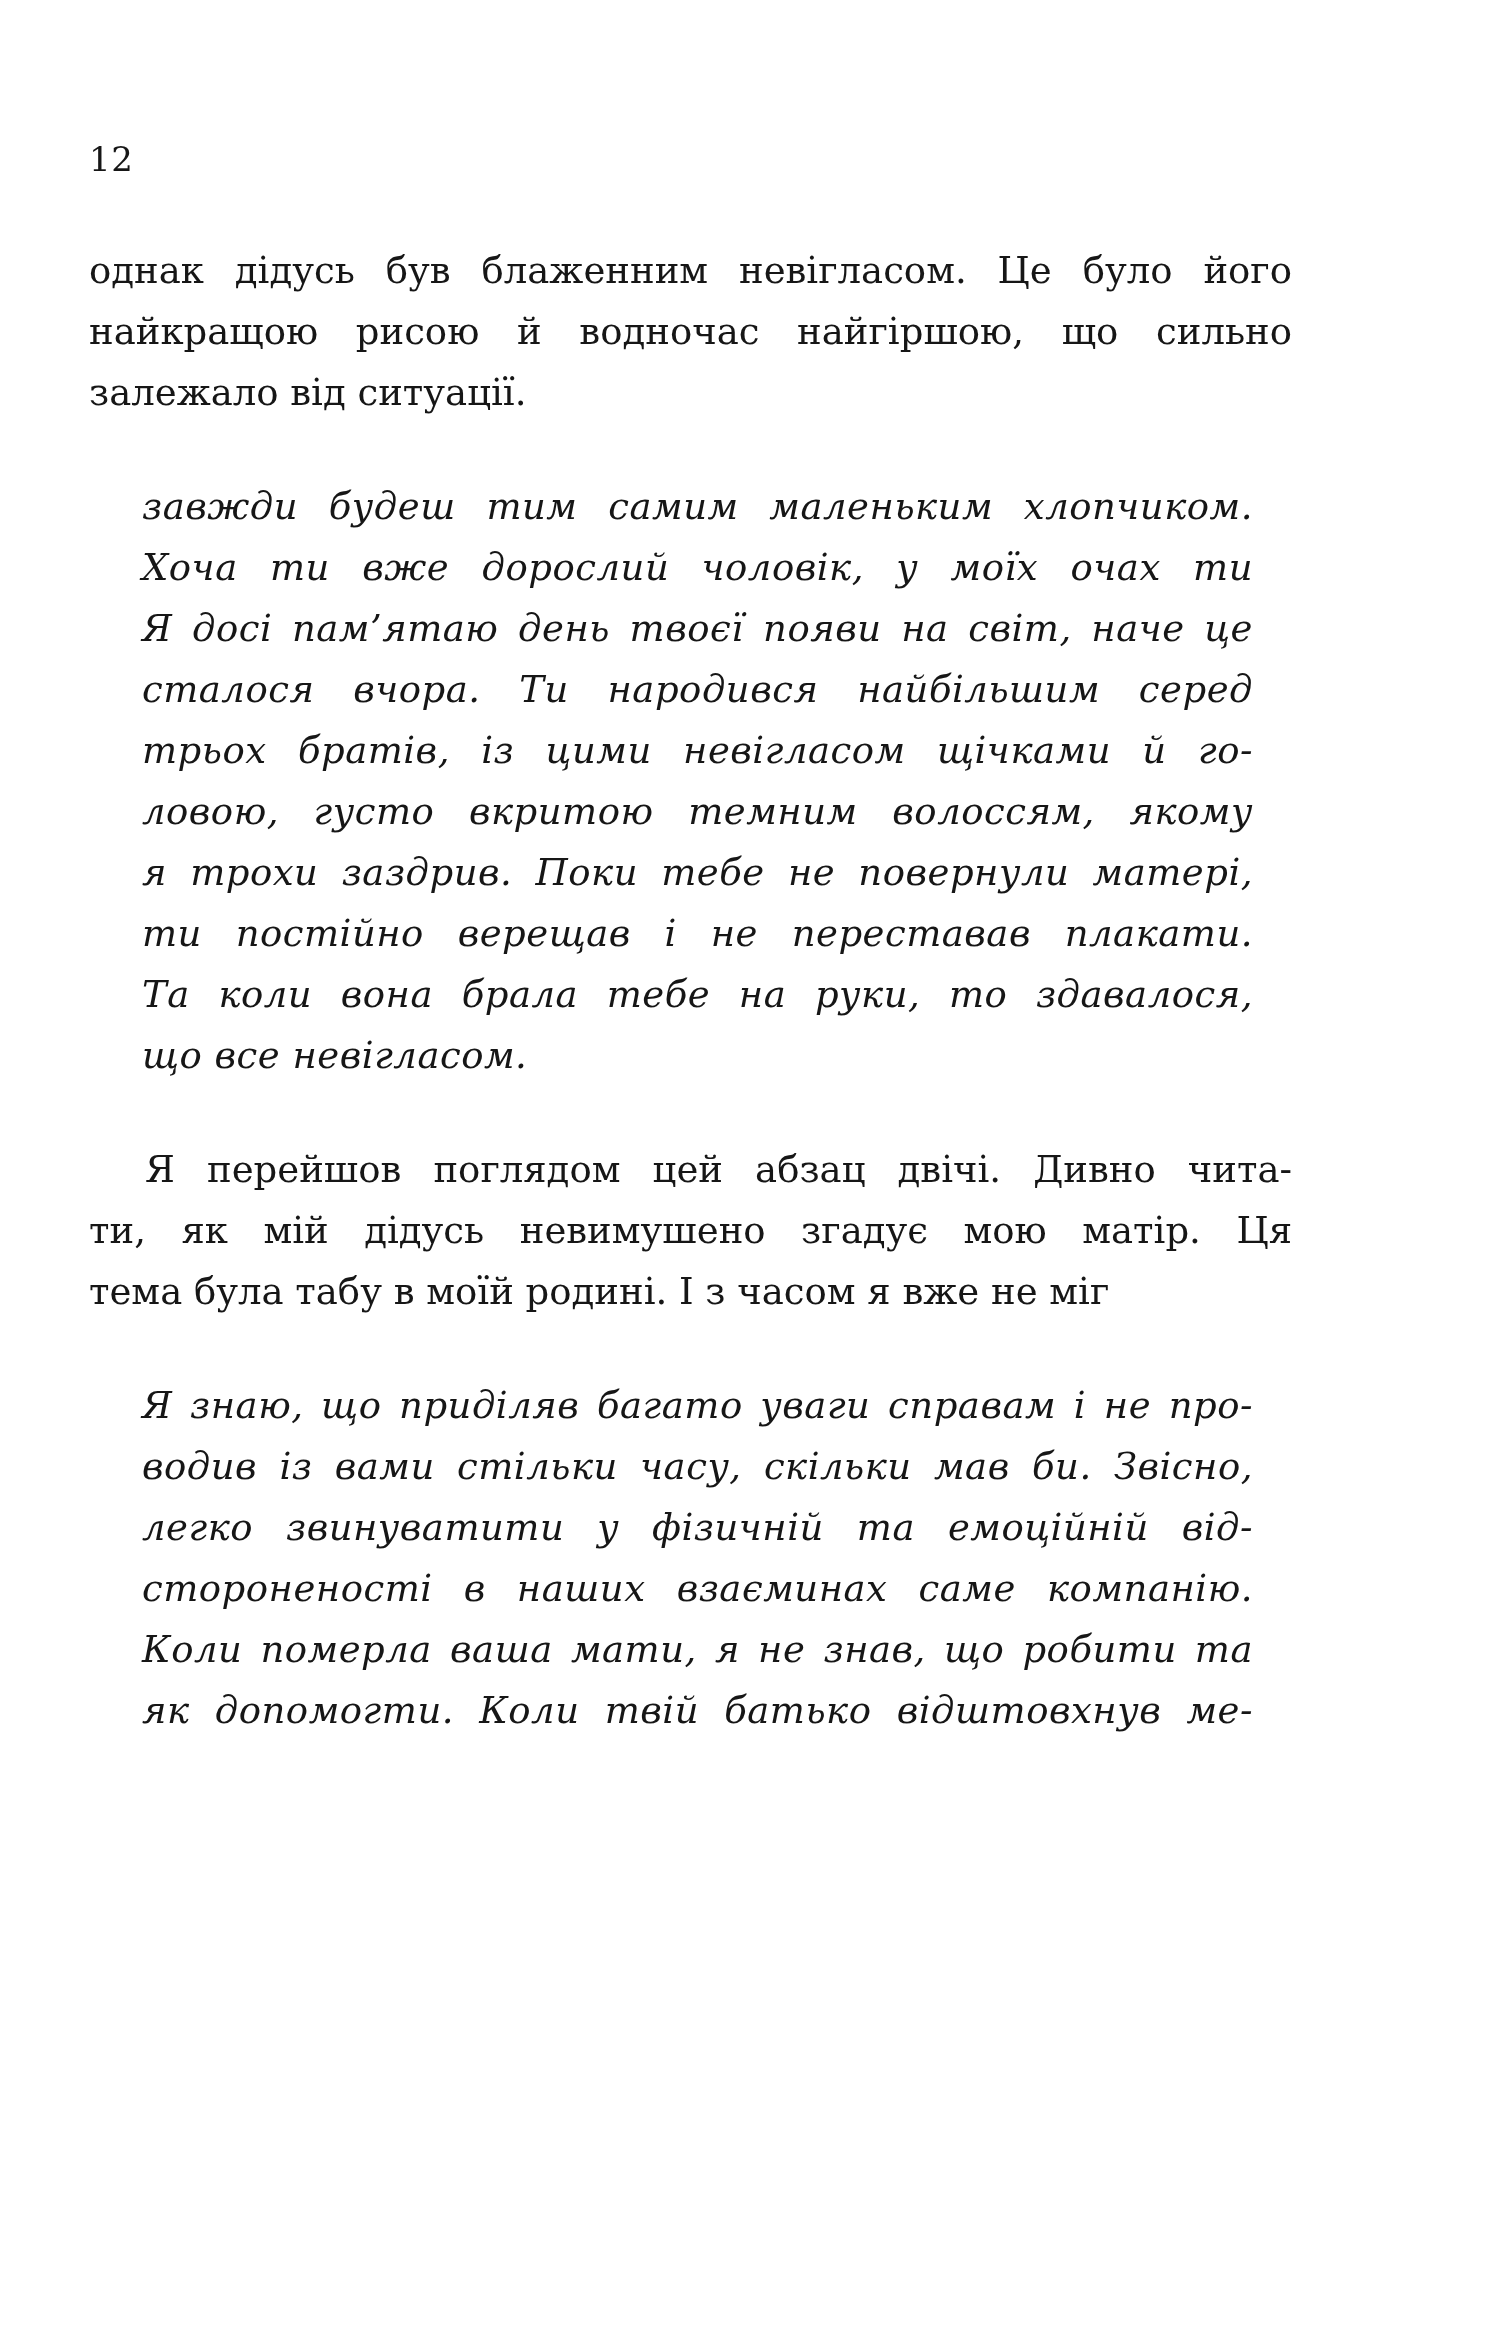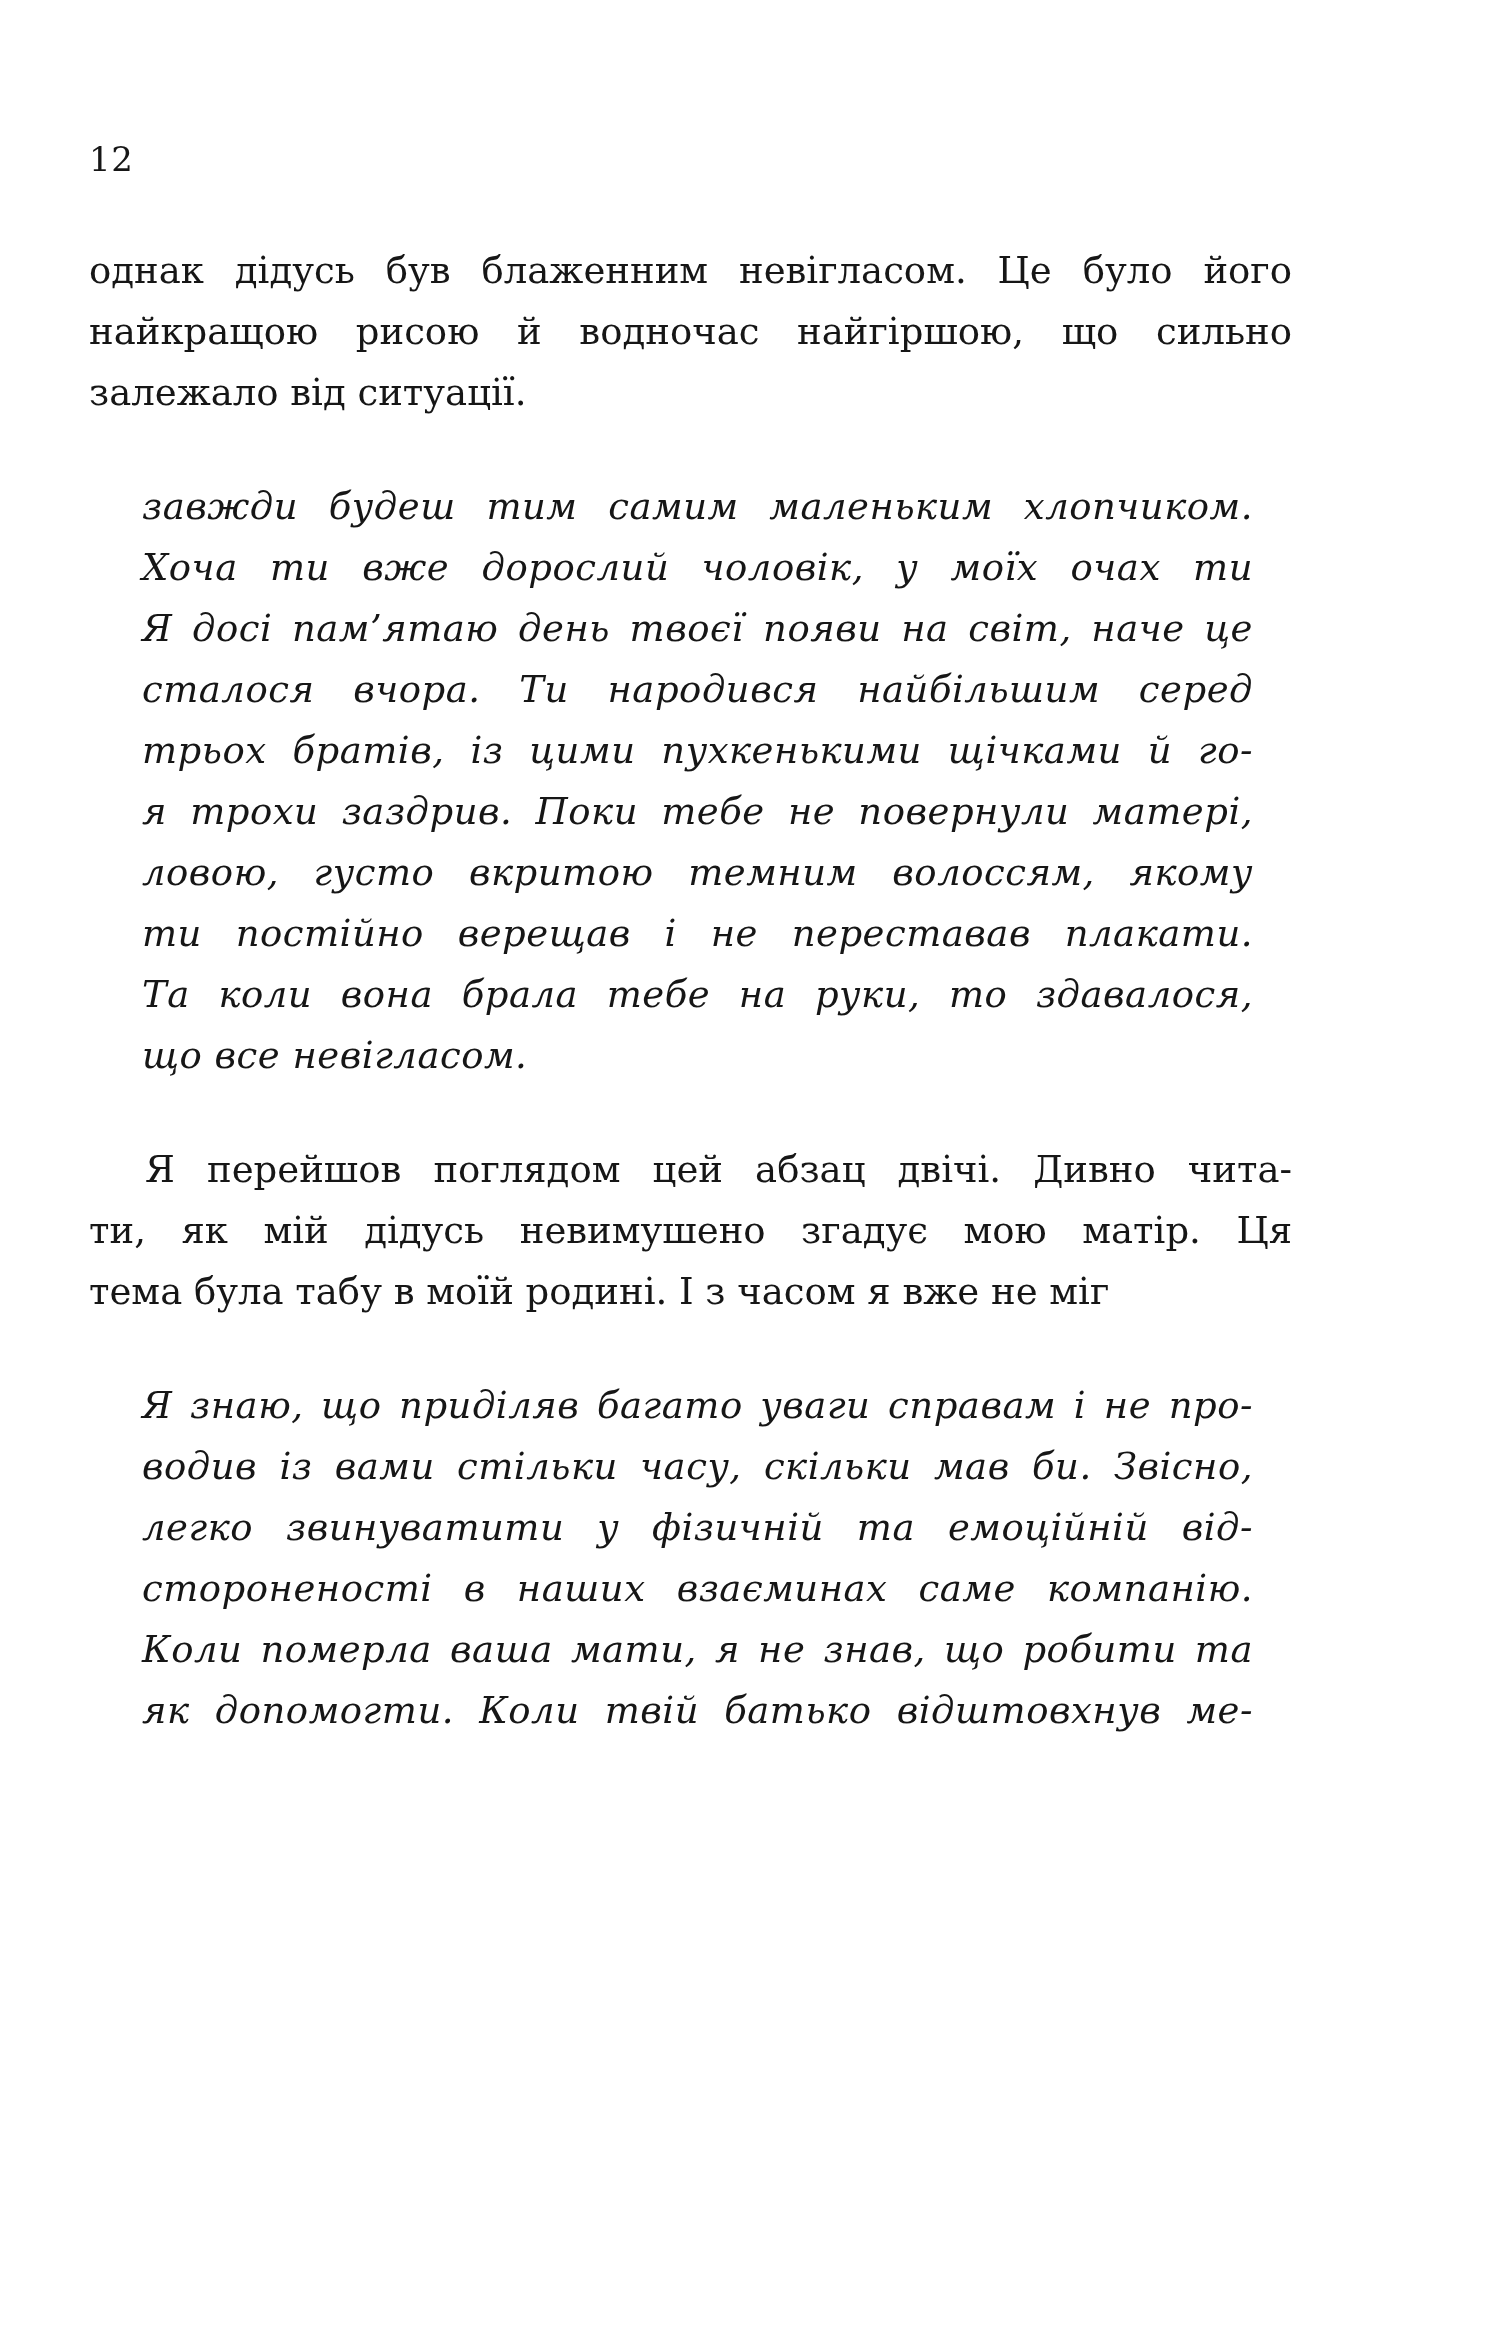--- a/index.html
+++ b/index.html
@@ -63,23 +63,23 @@
       <div class="line">однак дідусь був блаженним невігласом. Це було його</div>
       <div class="line">найкращою рисою й водночас найгіршою, що сильно</div>
       <div class="line">залежало від ситуації.</div>
     </div>
 
   <div class="block letter">
       <div class="line">завжди будеш тим самим маленьким хлопчиком.</div>
       <div class="line">Хоча ти вже дорослий чоловік, у моїх очах ти</div>
       <div class="line">Я досі пам’ятаю день твоєї появи на світ, наче це</div>
       <div class="line">сталося вчора. Ти народився найбільшим серед</div>
-      <div class="line">трьох братів, із цими пухкенькими щічками й го-</div>
+      <div class="line">трьох братів, із цими невігласом щічками й го-</div>
+      <div class="line">ловою, густо вкритою темним волоссям, якому</div>
       <div class="line">я трохи заздрив. Поки тебе не повернули матері,</div>
-      <div class="line">ловою, густо вкритою темним волоссям, якому</div>
       <div class="line">ти постійно верещав і не переставав плакати.</div>
       <div class="line">Та коли вона брала тебе на руки, то здавалося,</div>
       <div class="line">що все невігласом.</div>
     </div>
 
   <div class="block indent-first">
       <div class="line">Я перейшов поглядом цей абзац двічі. Дивно чита-</div>
       <div class="line">ти, як мій дідусь невимушено згадує мою матір. Ця</div>
       <div class="line">тема була табу в моїй родині. І з часом я вже не міг</div>
     </div>

